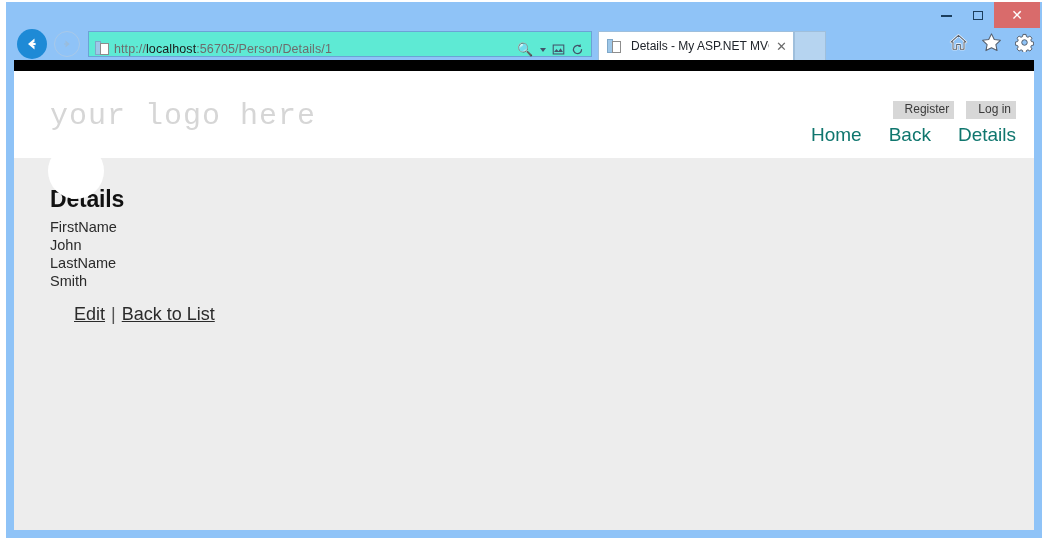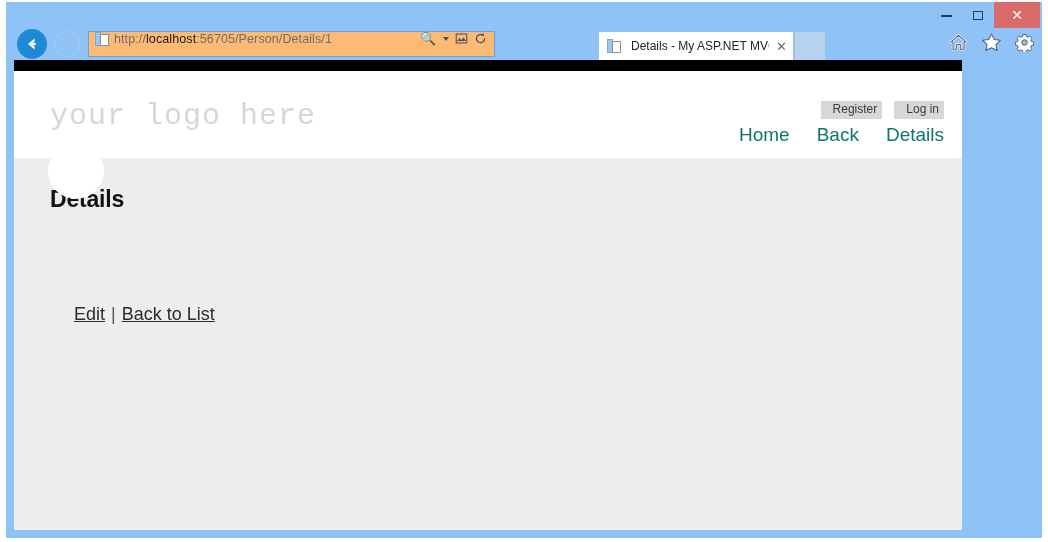--- a/index.html
+++ b/index.html
@@ -102,27 +102,27 @@
     background: transparent;
     border: 1.5px solid #a9c9e8;
     box-sizing: border-box;
   }
   .arrow-svg { display: block; }
 
   .addressbar {
     position: absolute;
     left: 82px;
     top: 3px;
-    width: 407px;
+    width: 504px;
     height: 26px;
-    background: #fdba74;
+    background: #5eead4;
     border: 1px solid #6ba3d6;
     box-sizing: border-box;
     display: flex;
-    align-items: flex-start;
+    align-items: flex-end;
     padding: 0 4px;
   }
   .page-favicon {
     width: 14px;
     height: 15px;
     flex: 0 0 auto;
     margin: 0 5px 0 2px;
     position: relative;
   }
   .page-favicon .pf-back {
@@ -216,21 +216,21 @@
     align-items: center;
     gap: 13px;
   }
   .toolbar-icons svg { display: block; }
 
   
   .viewport {
     position: absolute;
     left: 8px;
     top: 58px;
-    width: 948px;
+    width: 1020px;
     height: 470px;
     background: #ededed;
     overflow: hidden;
   }
   .topbar-black {
     height: 11px;
     background: #000000;
   }
 
   
@@ -448,19 +448,25 @@
       <div class="main-nav">
         <span class="nav-link">Home</span>
         <span class="nav-link">Back</span>
         <span class="nav-link">Details</span>
       </div>
     </div>
 
     <div class="content-area">
       <div class="page-title">Details</div>
 
+      <div class="detail-list">
+        <div class="detail-line">FirstName</div>
+        <div class="detail-line">John</div>
+        <div class="detail-line">LastName</div>
+        <div class="detail-line">Smith</div>
+      </div>
 
       <div class="action-links"><a href="#">Edit</a><span class="action-sep">|</span><a href="#">Back to List</a></div>
     </div>
 
 
   </div>
 </div>
 
 </body></html>

